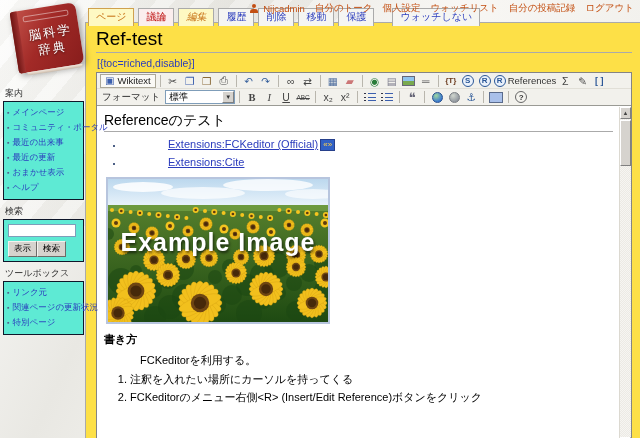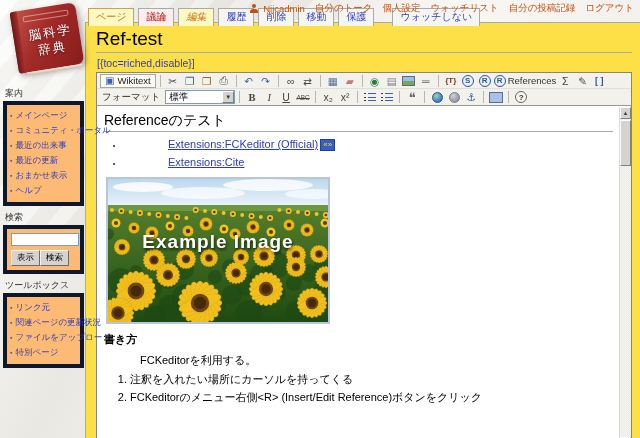--- a/index.html
+++ b/index.html
@@ -84,31 +84,31 @@
   .e-head{font-size:14px;font-weight:normal;border-bottom:1px solid #aaa;margin:1px 0 5px;padding-bottom:1px;}
   ul.l1{margin:2px 0 2px 20px;list-style:square;}
   ul.l1 ul{margin:2px 0 2px 20px;list-style:square;}
   ul.l1 li{margin:2px 0;}
   ul.l1 li::marker{color:#4c6086;font-size:8px;}
   .ref-chip{display:inline-block;background:#3161c5;color:#ffd24a;font-size:8px;line-height:10px;padding:0 2px;border:1px solid #27408b;margin-left:2px;vertical-align:1px;cursor:pointer;}
 
   .imgwrap{margin:6px 0 4px 2px;width:224px;height:147px;border:2px solid #b7c5de;background:#fff;position:relative;cursor:pointer;}
   .imgwrap svg{display:block;}
   .img-caption{position:absolute;left:0;right:0;top:44%;transform:translateY(-50%);text-align:center;
-    color:#fff;font-weight:bold;font-size:19px;letter-spacing:1px;text-shadow:1px 2px 3px rgba(0,0,0,.65);}
+    color:#fff;font-weight:bold;font-size:25px;letter-spacing:1px;text-shadow:1px 2px 3px rgba(0,0,0,.65);}
 
   .sub-head{font-weight:bold;font-size:11px;margin:8px 0 5px;}
   .intro{margin:0 0 3px;padding-left:36px;}
   ol.steps{margin:2px 0 8px 26px;}
   ol.steps li{margin:2px 0;}
 
   
   .sidebar{position:absolute;left:3px;top:82px;width:81px;font-size:8.5px;z-index:3;}
   .portlet-title{font-size:9px;color:#333;margin:5px 0 1px 2px;}
-  .p-body{border:4px solid #0f172a;background:#fdba74;padding:3px 1px 4px 3px;}
+  .p-body{border:1px solid #0f172a;background:#5eead4;padding:3px 1px 4px 3px;}
   .p-body ul{list-style:none;}
   .p-body li{display:flex;gap:3px;align-items:flex-start;padding:1.5px 0;cursor:pointer;white-space:nowrap;}
   .sq{color:#54618f;font-size:7px;line-height:1.6;}
   .p-body a{color:#2b3cbd;text-decoration:none;}
   .search-input{width:68px;height:13px;border:1px solid #7f9db9;margin:1px 0 4px 1px;font-size:9px;padding:0 2px;}
   .btn-row{display:flex;padding-left:1px;}
   .w-btn{background:#d6d3ce;border:1px solid;border-color:#f4f3ef #6c6a67 #6c6a67 #f4f3ef;font-size:8.5px;padding:1px 5px;cursor:pointer;font-family:inherit;}
 </style>
 </head>
 <body>
@@ -191,24 +191,20 @@
   <div class="portlet-title">ツールボックス</div>
   <div class="p-body">
     <ul>
       <li>
           <span class="sq">▪</span>
           <a>リンク元</a>
         </li>
       <li>
           <span class="sq">▪</span>
           <a>関連ページの更新状況</a>
-        </li>
-      <li>
-          <span class="sq">▪</span>
-          <a>ファイルをアップロード</a>
         </li>
       <li>
           <span class="sq">▪</span>
           <a>特別ページ</a>
         </li>
     </ul>
   </div>
 </div>
 
 <div class="content-box">

